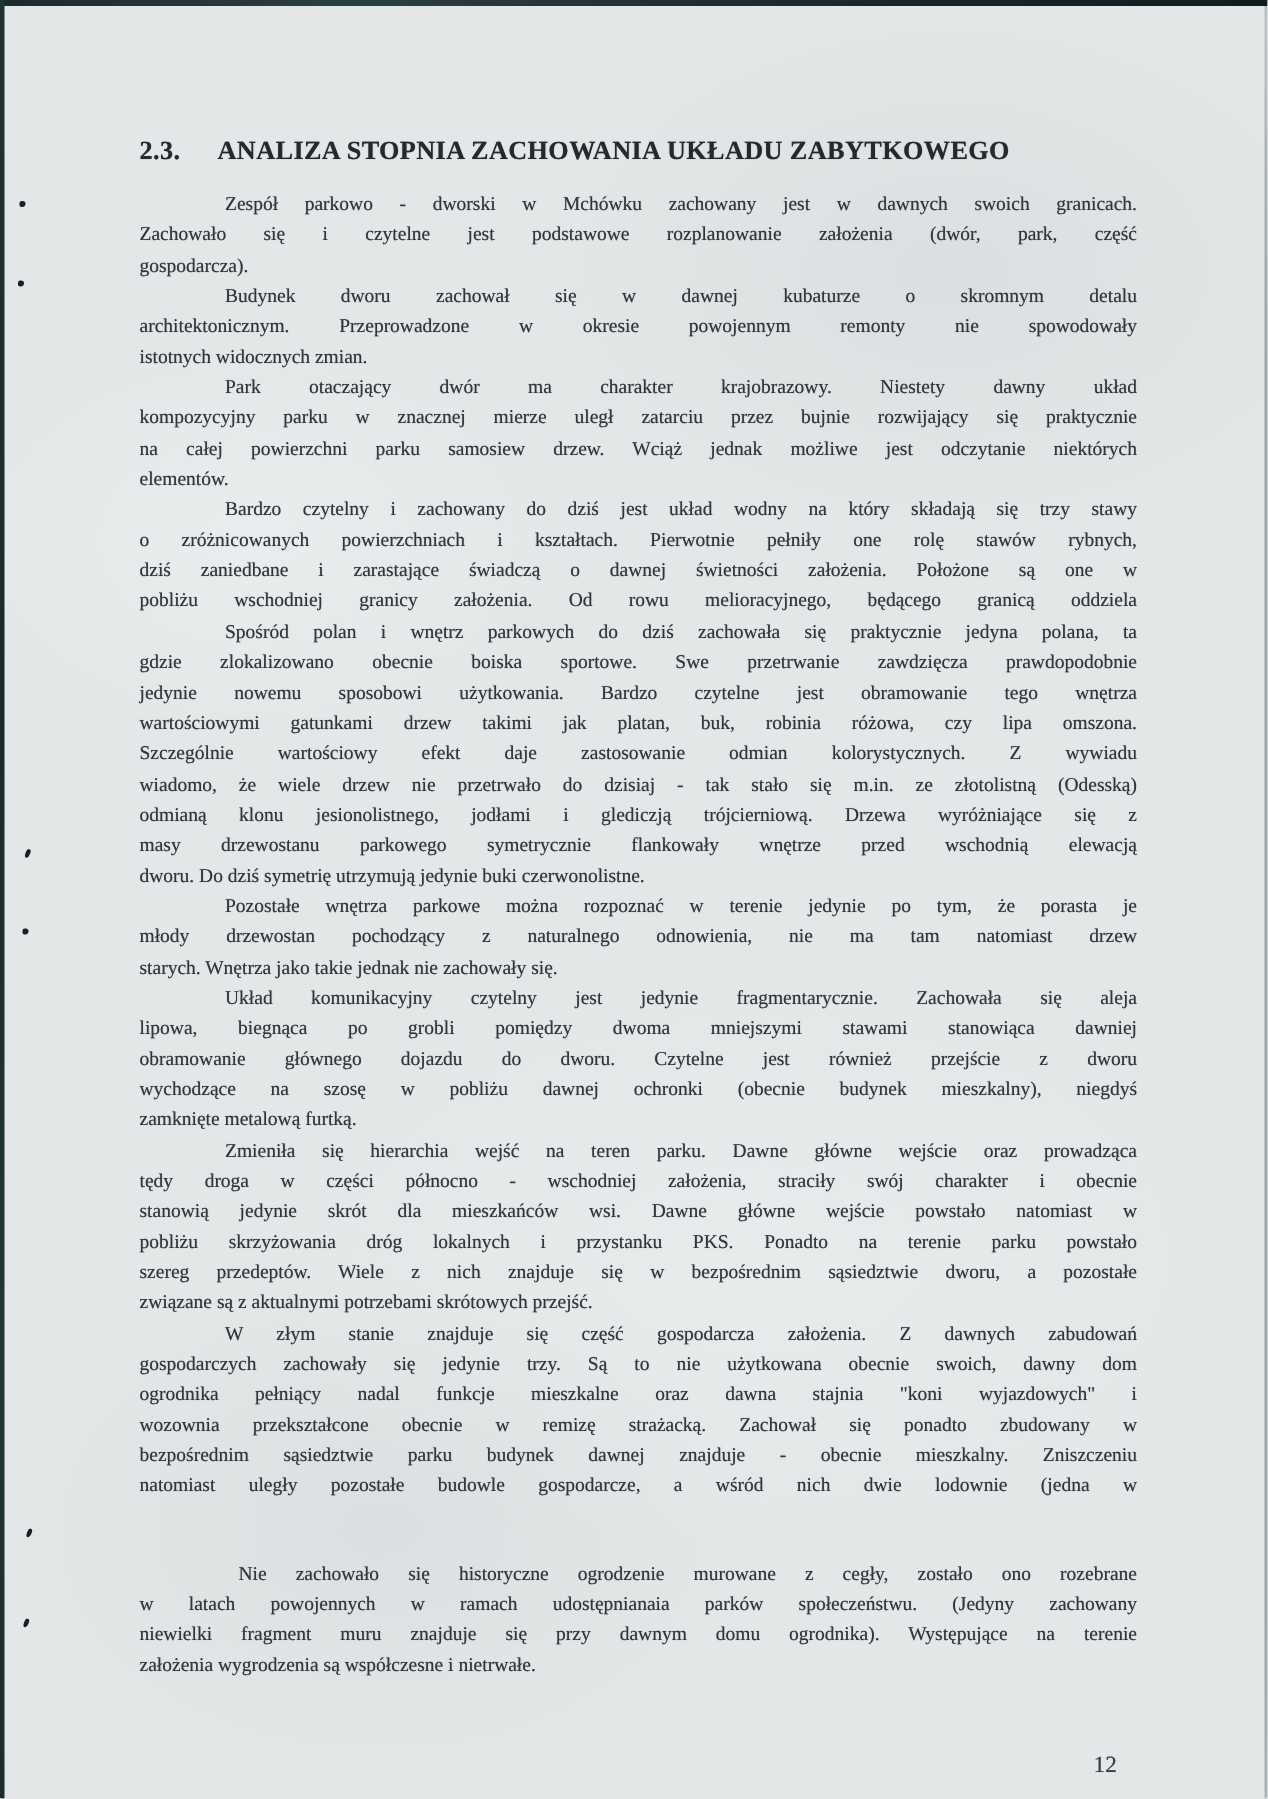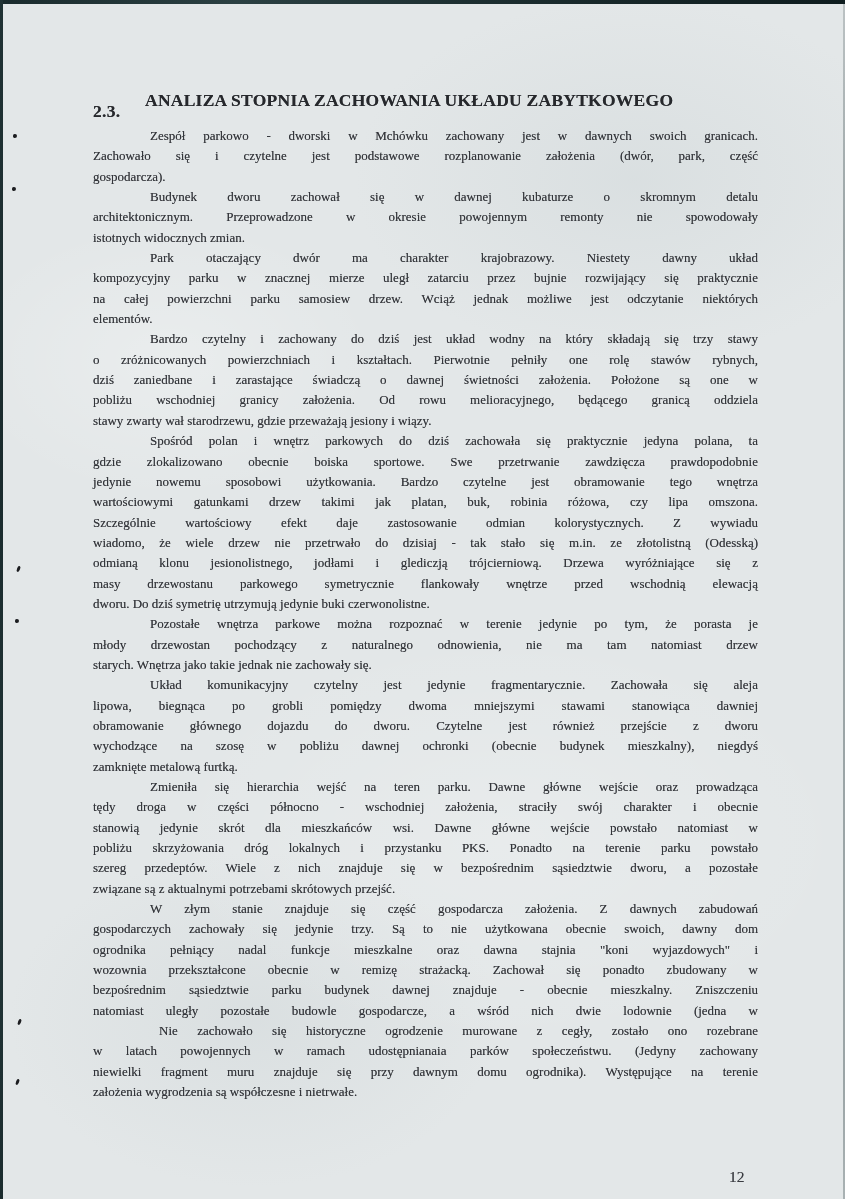--- a/index.html
+++ b/index.html
@@ -55,42 +55,42 @@
     position: absolute;
     left: 93px; top: 90px;
     width: 665px;
     display: flex;
     font-weight: bold;
     font-size: 17.5px;
     letter-spacing: 0.25px;
     color: #26282c;
     text-shadow: 0 0 0.6px rgba(38,40,44,0.65);
   }
-  .heading .num { width: 52px; flex: 0 0 52px; margin-top: 11px; }
+  .heading .num { width: 52px; flex: 0 0 52px; }
 
   .doc-body {
     position: absolute;
     left: 93px; top: 126px;
     width: 665px;
     font-size: 13px;
     line-height: 20.35px;
     text-shadow: 0 0 0.55px rgba(51,53,58,0.6);
   }
   .paragraph { margin: 0; }
   .tline {
     text-align: justify;
     text-align-last: justify;
     white-space: normal;
   }
   .tline.last {
     text-align: center;
     text-align-last: left;
   }
   .tline.first { padding-left: 57px; }
-  .tline.first.big-indent { padding-left: 66px; }
+  .tline.first.big-indent { padding-left: 66px; margin-top: 38px; }
 
   .page-number {
     position: absolute;
     left: 729px; top: 1168px;
     font-size: 15.5px;
     color: #3a3c41;
     text-shadow: 0 0 0.5px rgba(58,60,65,0.6);
   }
 </style>
 </head>
@@ -127,21 +127,20 @@
       <div class="tline first">Park otaczający dwór ma charakter krajobrazowy. Niestety dawny układ</div>
       <div class="tline">kompozycyjny parku w znacznej mierze uległ zatarciu przez bujnie rozwijający się praktycznie</div>
       <div class="tline">na całej powierzchni parku samosiew drzew. Wciąż jednak możliwe jest odczytanie niektórych</div>
       <div class="tline last">elementów.</div>
     </div>
     <div class="paragraph">
       <div class="tline first">Bardzo czytelny i zachowany do dziś jest układ wodny na który składają się trzy stawy</div>
       <div class="tline">o zróżnicowanych powierzchniach i kształtach. Pierwotnie pełniły one rolę stawów rybnych,</div>
       <div class="tline">dziś zaniedbane i zarastające świadczą o dawnej świetności założenia. Położone są one w</div>
       <div class="tline">pobliżu wschodniej granicy założenia. Od rowu melioracyjnego, będącego granicą oddziela</div>
-      <div class="tline last">stawy zwarty wał starodrzewu, gdzie przeważają jesiony i wiązy.</div>
     </div>
     <div class="paragraph">
       <div class="tline first">Spośród polan i wnętrz parkowych do dziś zachowała się praktycznie jedyna polana, ta</div>
       <div class="tline">gdzie zlokalizowano obecnie boiska sportowe. Swe przetrwanie zawdzięcza prawdopodobnie</div>
       <div class="tline">jedynie nowemu sposobowi użytkowania. Bardzo czytelne jest obramowanie tego wnętrza</div>
       <div class="tline">wartościowymi gatunkami drzew takimi jak platan, buk, robinia różowa, czy lipa omszona.</div>
       <div class="tline">Szczególnie wartościowy efekt daje zastosowanie odmian kolorystycznych. Z wywiadu</div>
       <div class="tline">wiadomo, że wiele drzew nie przetrwało do dzisiaj - tak stało się m.in. ze złotolistną (Odesską)</div>
       <div class="tline">odmianą klonu jesionolistnego, jodłami i glediczją trójcierniową. Drzewa wyróżniające się z</div>
       <div class="tline">masy drzewostanu parkowego symetrycznie flankowały wnętrze przed wschodnią elewacją</div>

